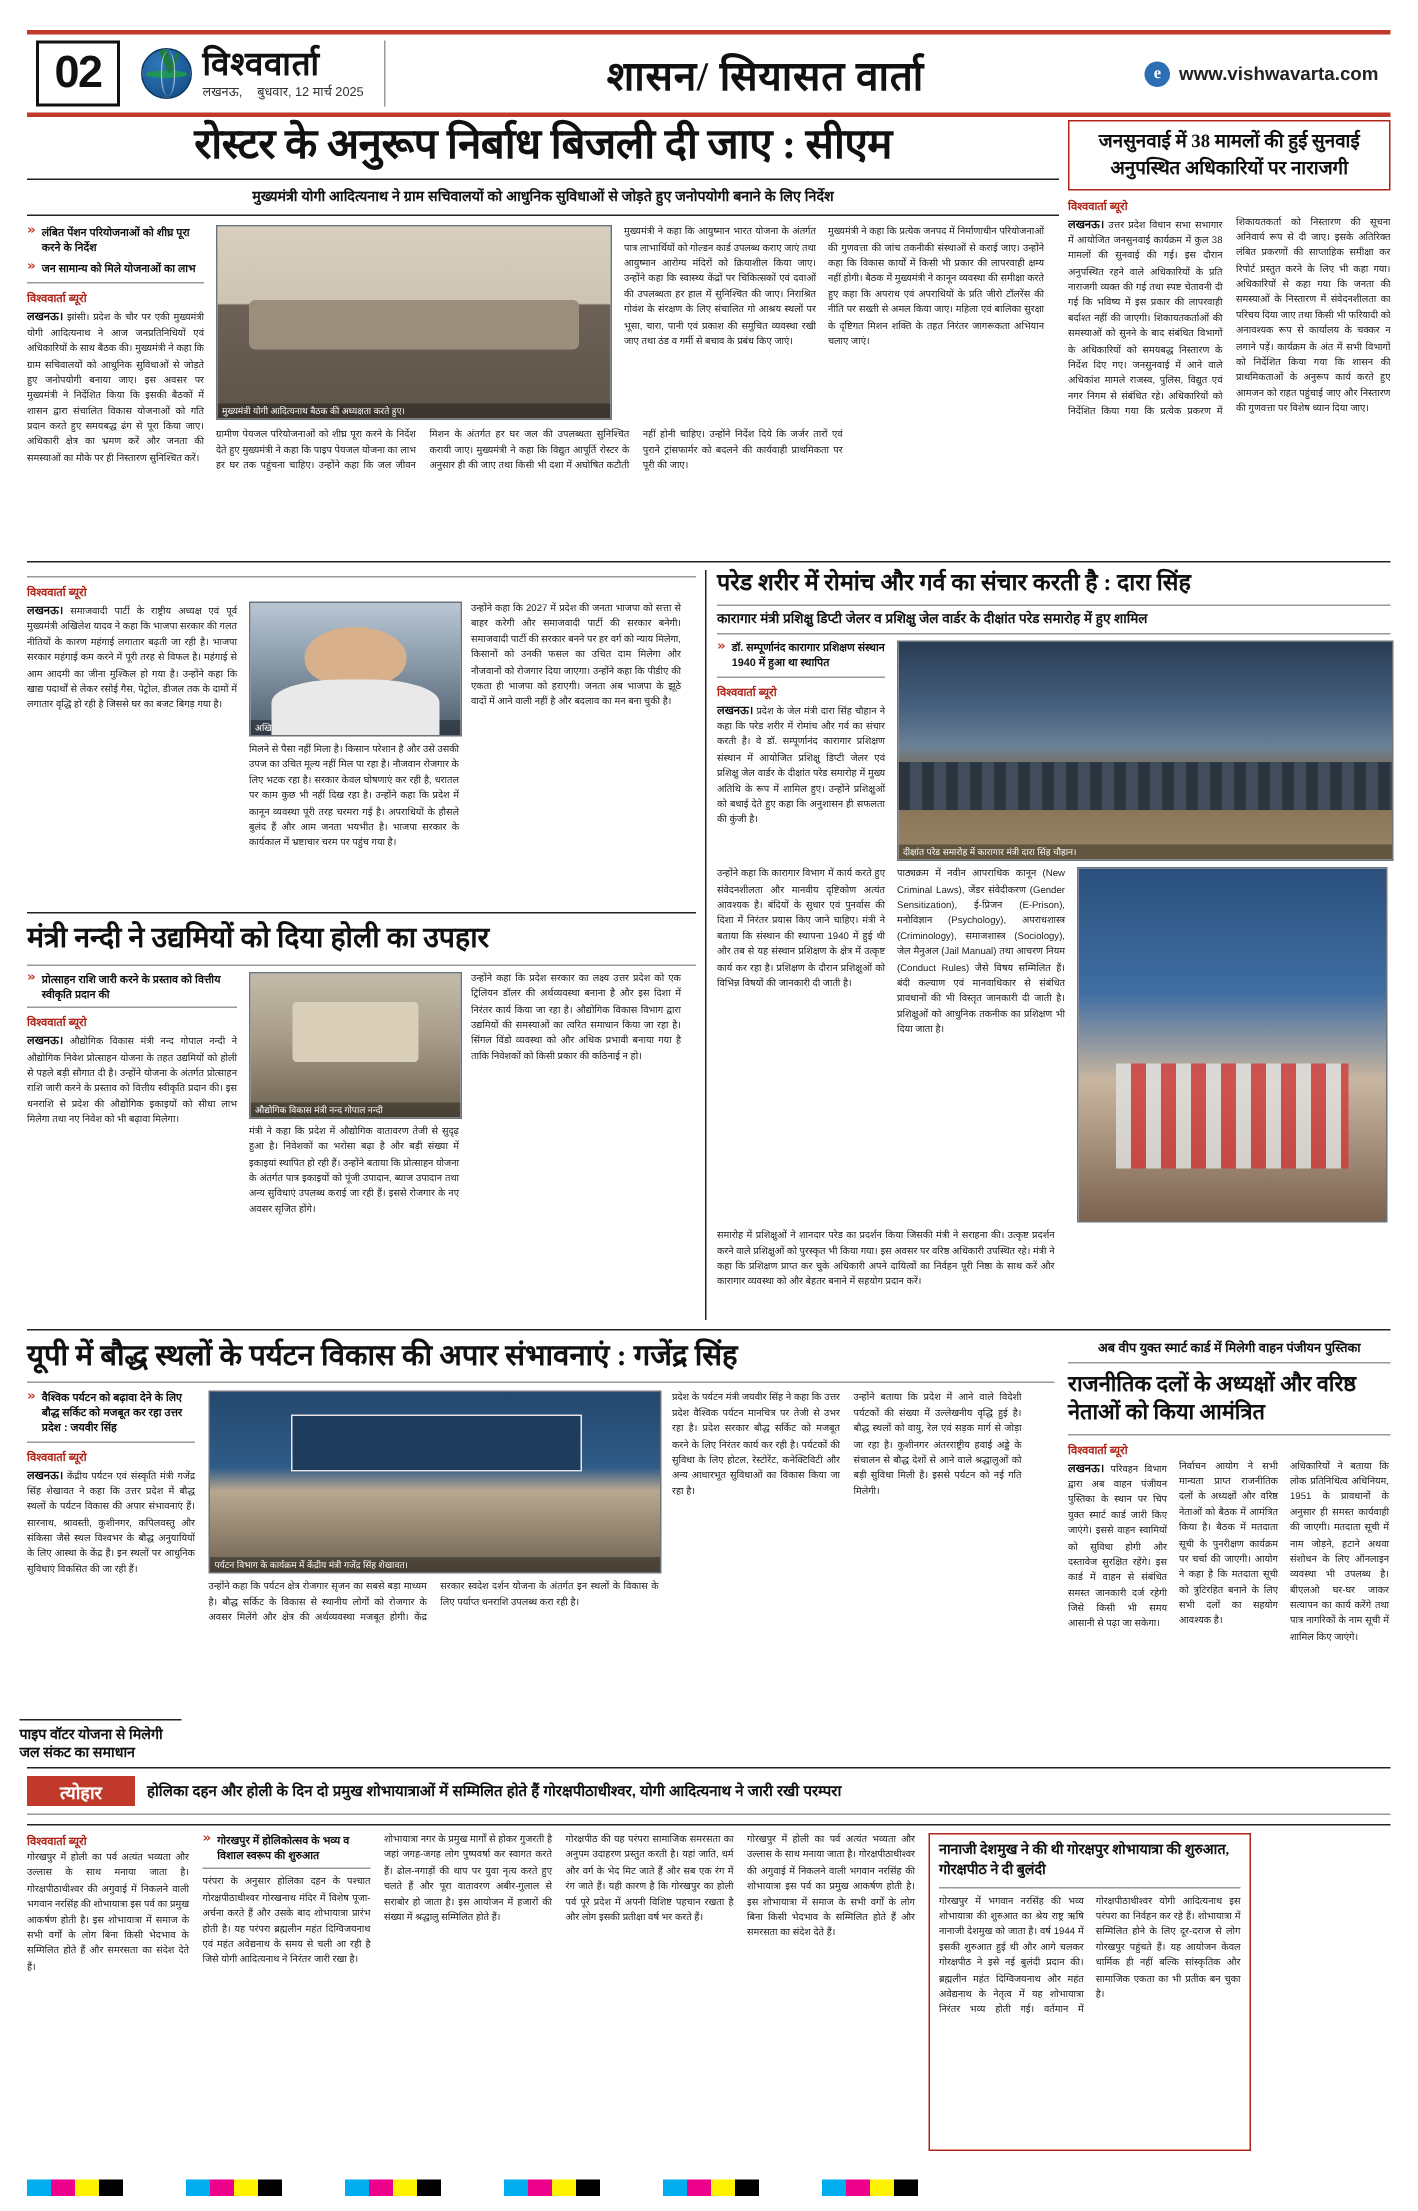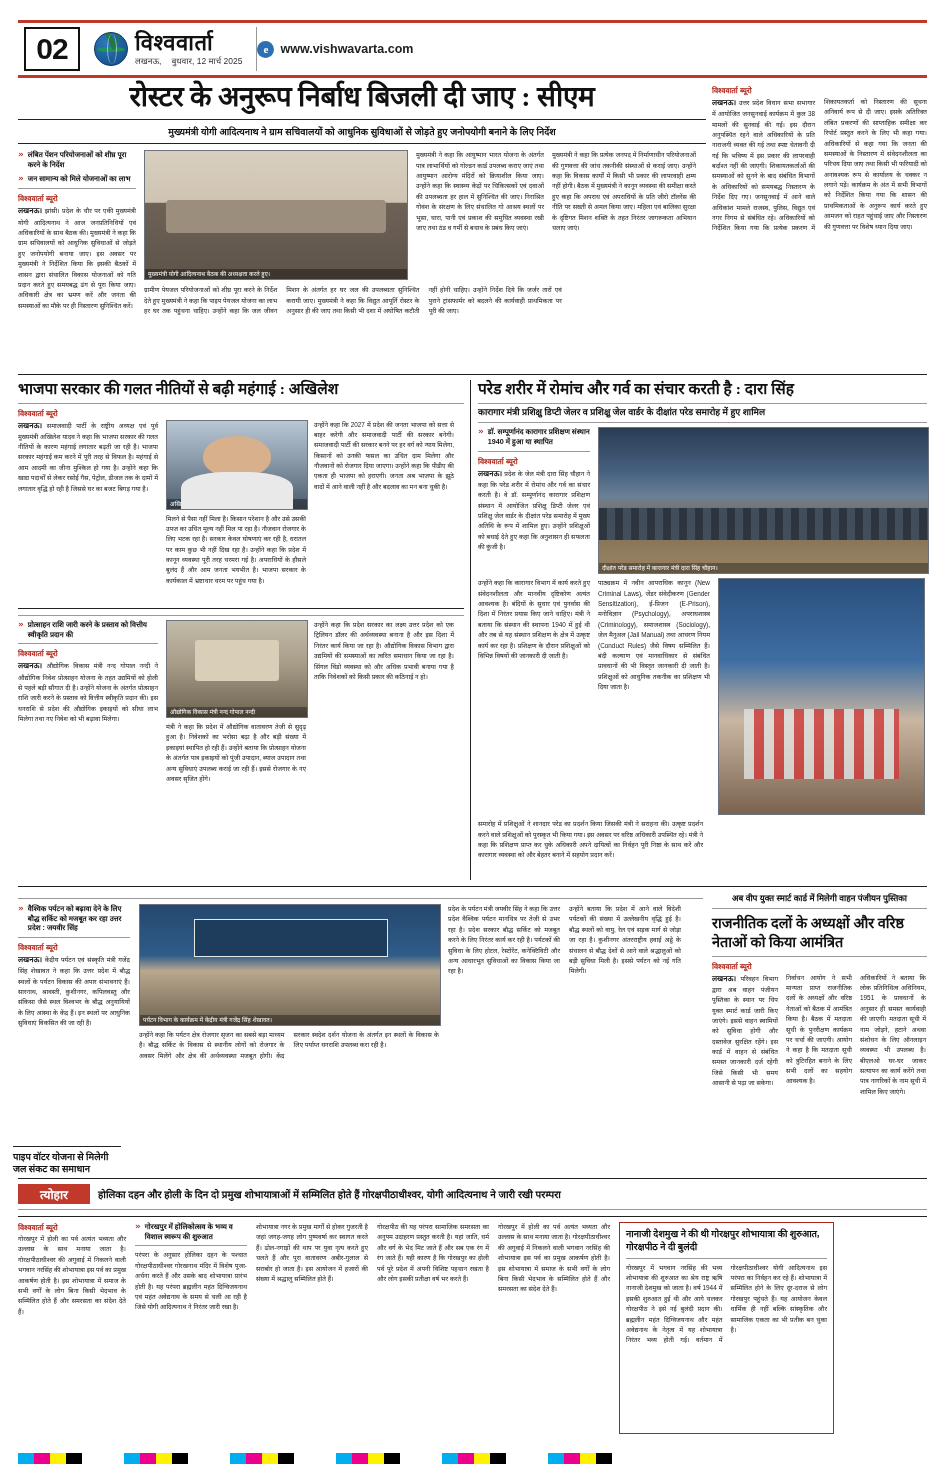--- a/index.html
+++ b/index.html
@@ -232,20 +232,21 @@
           <span class="logo-v">V</span>
         </div>
       <div class="logo-text">
         <div class="logo-name">विश्ववार्ता</div>
         <div class="logo-sub">
           <span>लखनऊ,</span>
           <span>बुधवार, 12 मार्च 2025</span>
         </div>
       </div>
     </div>
+    <div class="mast-title">शासन/ सियासत वार्ता</div>
     <div class="website">
       <span class="web-icon">e</span>
       <span>www.vishwavarta.com</span>
     </div>
   </div>
 
   <div style="position:absolute; left:18px; top:80px; width:688px;">
     <div class="hl" style="font-size:28px; text-align:center; letter-spacing:-.3px;">रोस्टर के अनुरूप निर्बाध बिजली दी जाए : सीएम</div>
     <div style="height:1px;background:#222;margin:6px 0 5px;"></div>
     <div style="font-size:9.5px;font-weight:bold;text-align:center;line-height:1.4;padding:0 26px;">मुख्यमंत्री योगी आदित्यनाथ ने ग्राम सचिवालयों को आधुनिक सुविधाओं से जोड़ते हुए जनोपयोगी बनाने के लिए निर्देश</div>
@@ -277,33 +278,36 @@
           </div>
           <div class="body-col" style="width:128px;">मुख्यमंत्री ने कहा कि आयुष्मान भारत योजना के अंतर्गत पात्र लाभार्थियों को गोल्डन कार्ड उपलब्ध कराए जाएं तथा आयुष्मान आरोग्य मंदिरों को क्रियाशील किया जाए। उन्होंने कहा कि स्वास्थ्य केंद्रों पर चिकित्सकों एवं दवाओं की उपलब्धता हर हाल में सुनिश्चित की जाए। निराश्रित गोवंश के संरक्षण के लिए संचालित गो आश्रय स्थलों पर भूसा, चारा, पानी एवं प्रकाश की समुचित व्यवस्था रखी जाए तथा ठंड व गर्मी से बचाव के प्रबंध किए जाएं।</div>
           <div class="body-col" style="width:144px;">मुख्यमंत्री ने कहा कि प्रत्येक जनपद में निर्माणाधीन परियोजनाओं की गुणवत्ता की जांच तकनीकी संस्थाओं से कराई जाए। उन्होंने कहा कि विकास कार्यों में किसी भी प्रकार की लापरवाही क्षम्य नहीं होगी। बैठक में मुख्यमंत्री ने कानून व्यवस्था की समीक्षा करते हुए कहा कि अपराध एवं अपराधियों के प्रति जीरो टॉलरेंस की नीति पर सख्ती से अमल किया जाए। महिला एवं बालिका सुरक्षा के दृष्टिगत मिशन शक्ति के तहत निरंतर जागरूकता अभियान चलाए जाएं।</div>
         </div>
         <div class="body-col" style="margin-top:5px; column-count:4; column-width:128px;">ग्रामीण पेयजल परियोजनाओं को शीघ्र पूरा करने के निर्देश देते हुए मुख्यमंत्री ने कहा कि पाइप पेयजल योजना का लाभ हर घर तक पहुंचना चाहिए। उन्होंने कहा कि जल जीवन मिशन के अंतर्गत हर घर जल की उपलब्धता सुनिश्चित करायी जाए। मुख्यमंत्री ने कहा कि विद्युत आपूर्ति रोस्टर के अनुसार ही की जाए तथा किसी भी दशा में अघोषित कटौती नहीं होनी चाहिए। उन्होंने निर्देश दिये कि जर्जर तारों एवं पुराने ट्रांसफार्मर को बदलने की कार्यवाही प्राथमिकता पर पूरी की जाए।</div>
       </div>
     </div>
   </div>
 
   <div style="position:absolute; left:712px; top:80px; width:215px;">
+    <div class="boxed" style="border:1px solid #b02418;padding:5px 6px;">
+      <div class="hl" style="font-size:12.5px;text-align:center;line-height:1.3;">जनसुनवाई में 38 मामलों की हुई सुनवाई</div>
+      <div class="hl" style="font-size:12.5px;text-align:center;line-height:1.3;margin-top:2px;">अनुपस्थित अधिकारियों पर नाराजगी</div>
+    </div>
     <div style="margin-top:5px;">
       <div class="byline">विश्ववार्ता ब्यूरो</div>
       <div class="body-col" style="column-count:2; column-width:100px; height:265px; overflow:hidden;">
         <span class="dateline">लखनऊ।</span>
         <span>उत्तर प्रदेश विधान सभा सभागार में आयोजित जनसुनवाई कार्यक्रम में कुल 38 मामलों की सुनवाई की गई। इस दौरान अनुपस्थित रहने वाले अधिकारियों के प्रति नाराजगी व्यक्त की गई तथा स्पष्ट चेतावनी दी गई कि भविष्य में इस प्रकार की लापरवाही बर्दाश्त नहीं की जाएगी। शिकायतकर्ताओं की समस्याओं को सुनने के बाद संबंधित विभागों के अधिकारियों को समयबद्ध निस्तारण के निर्देश दिए गए। जनसुनवाई में आने वाले अधिकांश मामले राजस्व, पुलिस, विद्युत एवं नगर निगम से संबंधित रहे। अधिकारियों को निर्देशित किया गया कि प्रत्येक प्रकरण में शिकायतकर्ता को निस्तारण की सूचना अनिवार्य रूप से दी जाए। इसके अतिरिक्त लंबित प्रकरणों की साप्ताहिक समीक्षा कर रिपोर्ट प्रस्तुत करने के लिए भी कहा गया। अधिकारियों से कहा गया कि जनता की समस्याओं के निस्तारण में संवेदनशीलता का परिचय दिया जाए तथा किसी भी फरियादी को अनावश्यक रूप से कार्यालय के चक्कर न लगाने पड़ें। कार्यक्रम के अंत में सभी विभागों को निर्देशित किया गया कि शासन की प्राथमिकताओं के अनुरूप कार्य करते हुए आमजन को राहत पहुंचाई जाए और निस्तारण की गुणवत्ता पर विशेष ध्यान दिया जाए।</span>
       </div>
     </div>
   </div>
 
   <div style="position:absolute;left:18px;top:374px;width:909px;height:1px;background:#222;"></div>
 
   <div style="position:absolute; left:18px; top:380px; width:446px;">
-    <div class="hl" style="font-size:15.5px;line-height:1.2;">भाजपा सरकार की गलत नीतियों से बढ़ी महंगाई : अखिलेश</div>
     <div class="thin-rule" style="margin:4px 0 4px;"></div>
     <div class="byline">विश्ववार्ता ब्यूरो</div>
     <div style="display:flex;gap:8px;">
       <div style="width:140px;">
         <div class="body-col">
           <span class="dateline">लखनऊ।</span>
           <span>समाजवादी पार्टी के राष्ट्रीय अध्यक्ष एवं पूर्व मुख्यमंत्री अखिलेश यादव ने कहा कि भाजपा सरकार की गलत नीतियों के कारण महंगाई लगातार बढ़ती जा रही है। भाजपा सरकार महंगाई कम करने में पूरी तरह से विफल है। महंगाई से आम आदमी का जीना मुश्किल हो गया है। उन्होंने कहा कि खाद्य पदार्थों से लेकर रसोई गैस, पेट्रोल, डीजल तक के दामों में लगातार वृद्धि हो रही है जिससे घर का बजट बिगड़ गया है।</span>
         </div>
       </div>
       <div style="width:140px;">
@@ -313,20 +317,21 @@
         <div class="body-col">मिलने से पैसा नहीं मिला है। किसान परेशान है और उसे उसकी उपज का उचित मूल्य नहीं मिल पा रहा है। नौजवान रोजगार के लिए भटक रहा है। सरकार केवल घोषणाएं कर रही है, धरातल पर काम कुछ भी नहीं दिख रहा है। उन्होंने कहा कि प्रदेश में कानून व्यवस्था पूरी तरह चरमरा गई है। अपराधियों के हौसले बुलंद हैं और आम जनता भयभीत है। भाजपा सरकार के कार्यकाल में भ्रष्टाचार चरम पर पहुंच गया है।</div>
       </div>
       <div style="width:140px;">
         <div class="body-col">उन्होंने कहा कि 2027 में प्रदेश की जनता भाजपा को सत्ता से बाहर करेगी और समाजवादी पार्टी की सरकार बनेगी। समाजवादी पार्टी की सरकार बनने पर हर वर्ग को न्याय मिलेगा, किसानों को उनकी फसल का उचित दाम मिलेगा और नौजवानों को रोजगार दिया जाएगा। उन्होंने कहा कि पीडीए की एकता ही भाजपा को हराएगी। जनता अब भाजपा के झूठे वादों में आने वाली नहीं है और बदलाव का मन बना चुकी है।</div>
       </div>
     </div>
   </div>
 
   <div style="position:absolute; left:18px; top:608px; width:446px;">
     <div style="height:1px;background:#222;margin-bottom:6px;"></div>
+    <div class="hl" style="font-size:19px;line-height:1.2;">मंत्री नन्दी ने उद्यमियों को दिया होली का उपहार</div>
     <div class="thin-rule" style="margin:5px 0 4px;"></div>
     <div style="display:flex;gap:8px;">
       <div style="width:140px;">
         <div class="arrow-item">
           <span class="arrow">»</span>
           <span>प्रोत्साहन राशि जारी करने के प्रस्ताव को वित्तीय स्वीकृति प्रदान की</span>
         </div>
         <div class="thin-rule" style="margin:4px 0 4px;"></div>
         <div class="byline">विश्ववार्ता ब्यूरो</div>
         <div class="body-col">
@@ -380,20 +385,21 @@
       <div style="width:205px;">
         <div class="photo ph-cake" style="width:100%;height:235px;"></div>
       </div>
     </div>
     <div class="body-col" style="width:225px;margin-top:4px;">समारोह में प्रशिक्षुओं ने शानदार परेड का प्रदर्शन किया जिसकी मंत्री ने सराहना की। उत्कृष्ट प्रदर्शन करने वाले प्रशिक्षुओं को पुरस्कृत भी किया गया। इस अवसर पर वरिष्ठ अधिकारी उपस्थित रहे। मंत्री ने कहा कि प्रशिक्षण प्राप्त कर चुके अधिकारी अपने दायित्वों का निर्वहन पूरी निष्ठा के साथ करें और कारागार व्यवस्था को और बेहतर बनाने में सहयोग प्रदान करें।</div>
   </div>
 
   <div style="position:absolute;left:18px;top:886px;width:909px;height:1px;background:#222;"></div>
 
   <div style="position:absolute; left:18px; top:893px; width:685px;">
+    <div class="hl" style="font-size:19.5px;line-height:1.2;">यूपी में बौद्ध स्थलों के पर्यटन विकास की अपार संभावनाएं : गजेंद्र सिंह</div>
     <div class="thin-rule" style="margin:5px 0 5px;"></div>
     <div style="display:flex;gap:9px;">
       <div style="width:112px;">
         <div class="arrow-item">
           <span class="arrow">»</span>
           <span>वैश्विक पर्यटन को बढ़ावा देने के लिए बौद्ध सर्किट को मजबूत कर रहा उत्तर प्रदेश : जयवीर सिंह</span>
         </div>
         <div class="thin-rule" style="margin:4px 0 4px;"></div>
         <div class="byline">विश्ववार्ता ब्यूरो</div>
         <div class="body-col">

